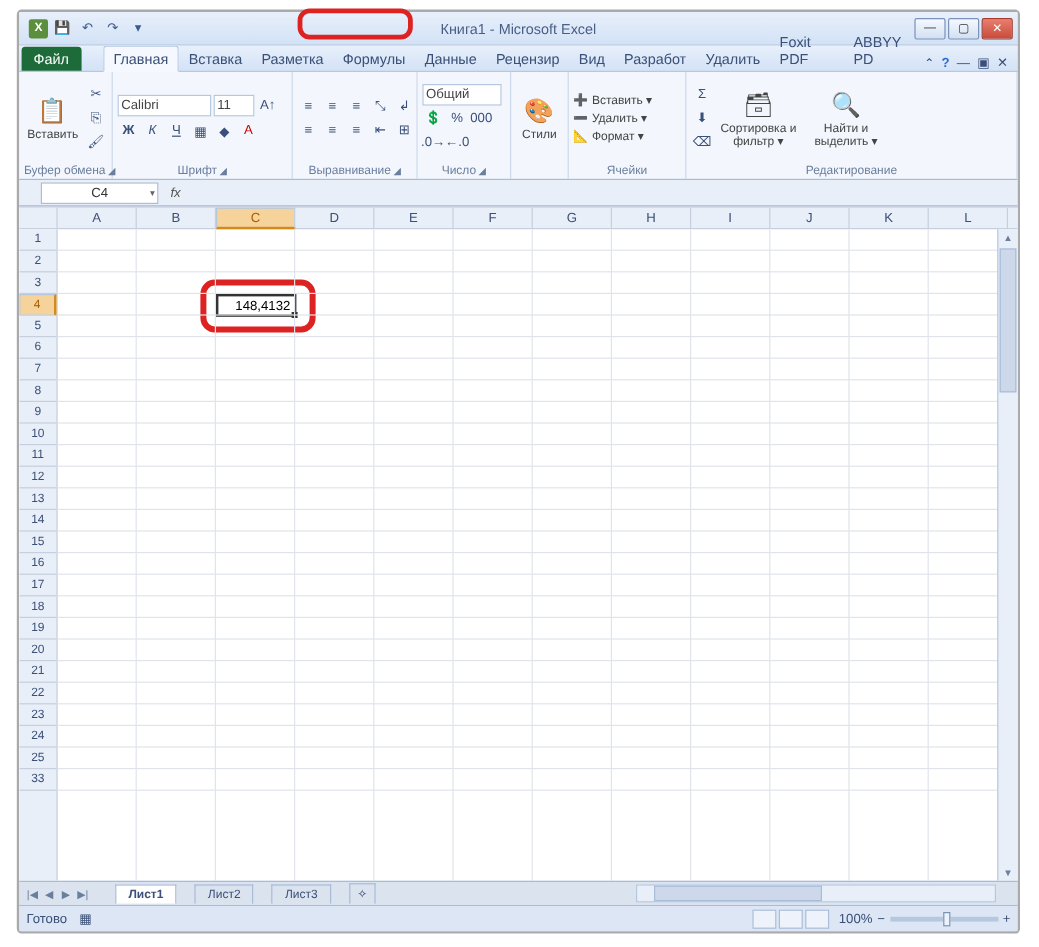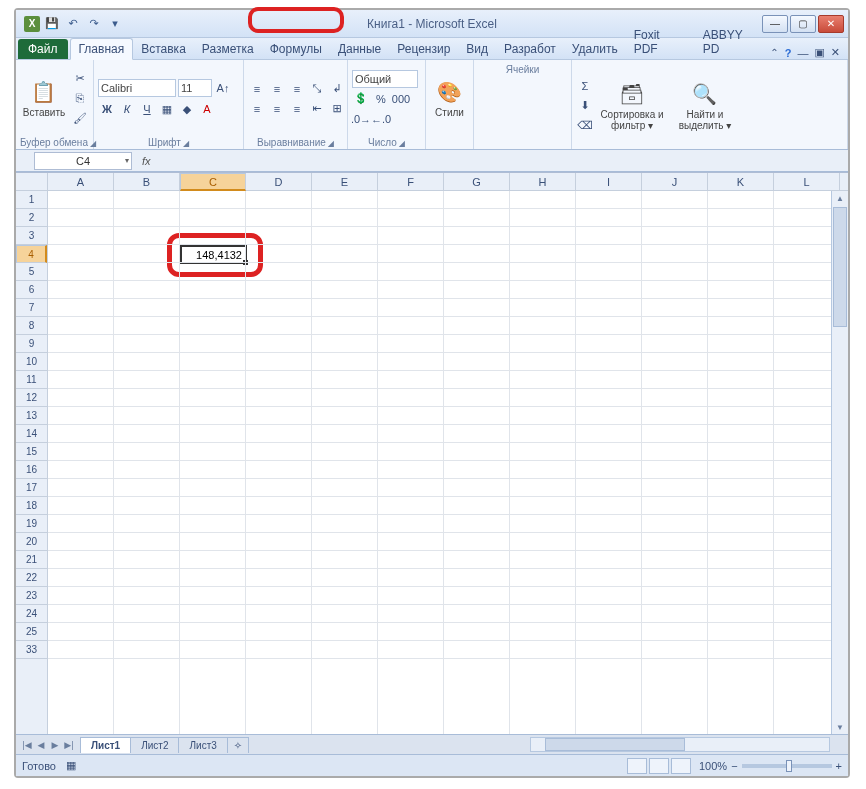--- a/index.html
+++ b/index.html
@@ -81,21 +81,21 @@
     padding-left: 2px;
     border-bottom: 1px solid #b6c8e0;
     position: relative;
   }
   .file-tab {
     background: #1e6b3a;
     color: #fff;
     padding: 3px 10px;
     border-radius: 3px 3px 0 0;
     font-size: 12px;
-    margin-right: 2px;
+    margin-right: 18px;
   }
   .r-tab {
     padding: 3px 8px;
     font-size: 12px;
     color: #3a5078;
     border-radius: 3px 3px 0 0;
   }
   .r-tab.active {
     background: #f5f9ff;
     border: 1px solid #b6c8e0;
@@ -205,21 +205,21 @@
     border-radius:12px;
     pointer-events:none;
   }
   
   .sheet-tabs-row{
     height:20px;background:#dbe3ef;border-top:1px solid #a8bcd8;
     display:flex;align-items:center;font-size:10px;position:relative;
   }
   .nav-arrows{display:flex;gap:0;padding:0 4px;}
   .nav-arrows span{width:14px;text-align:center;color:#6a7e9e;font-size:9px;}
-  .sheet-tab{padding:2px 10px;border:1px solid #a8bcd8;border-bottom:none;background:#dbe3ef;color:#3a5078;margin-right:-1px;}
+  .sheet-tab{padding:2px 10px;border:1px solid #a8bcd8;border-bottom:none;background:#dbe3ef;color:#3a5078;margin-right:-1px;margin-left:16px;}
   .sheet-tab.active{background:#fff;font-weight:bold;}
   .hscroll{position:absolute;right:18px;width:300px;top:2px;height:15px;background:#e9eff8;border:1px solid #b6c8e0;}
   .hscroll .thumb{position:absolute;left:14px;width:140px;top:0;bottom:0;background:#cdd9ea;border:1px solid #a8bcd8;}
   
   .status-bar{
     height:22px;background:#dce6f4;border-top:1px solid #a8bcd8;
     display:flex;align-items:center;font-size:11px;color:#3a5078;padding:0 6px;
   }
   .status-bar .spacer{flex:1;}
   .view-btn{width:20px;height:16px;border:1px solid #a8bcd8;background:#eef3fb;margin-left:2px;}
@@ -356,39 +356,47 @@
       <div class="rgroup-body">
         <div class="big-btn">
           <div class="ic">🎨</div>
           <div class="lbl">Стили</div>
         </div>
       </div>
       <div class="rgroup-label">&nbsp;</div>
     </div>
 
     <div class="rgroup" style="width:98px;">
+      <div class="rgroup-body">
+        <div class="col" style="font-size:10px;gap:3px;">
+          <div>➕ <span>Вставить ▾</span></div>
+          <div>➖ <span>Удалить ▾</span></div>
+          <div>📐 <span>Формат ▾</span></div>
+        </div>
+      </div>
       <div class="rgroup-label">Ячейки</div>
     </div>
 
     <div class="rgroup" style="flex:1;">
       <div class="rgroup-body">
         <div class="col" style="font-size:12px;gap:2px;">
           <div class="mini">Σ</div>
           <div class="mini">⬇</div>
           <div class="mini">⌫</div>
         </div>
         <div class="big-btn" style="width:70px;">
           <div class="ic">🗃</div>
           <div class="lbl">Сортировка и фильтр ▾</div>
         </div>
         <div class="big-btn" style="width:70px;">
           <div class="ic">🔍</div>
           <div class="lbl">Найти и выделить ▾</div>
         </div>
       </div>
+      <div class="rgroup-label">Редактирование</div>
     </div>
   </div>
 
   <div class="formula-row">
     <div class="name-box">
       <span>C4</span>
         <span class="dd">▾</span>
     </div>
     <div class="fx-wrap">
       <span class="fx-lbl">fx</span>

